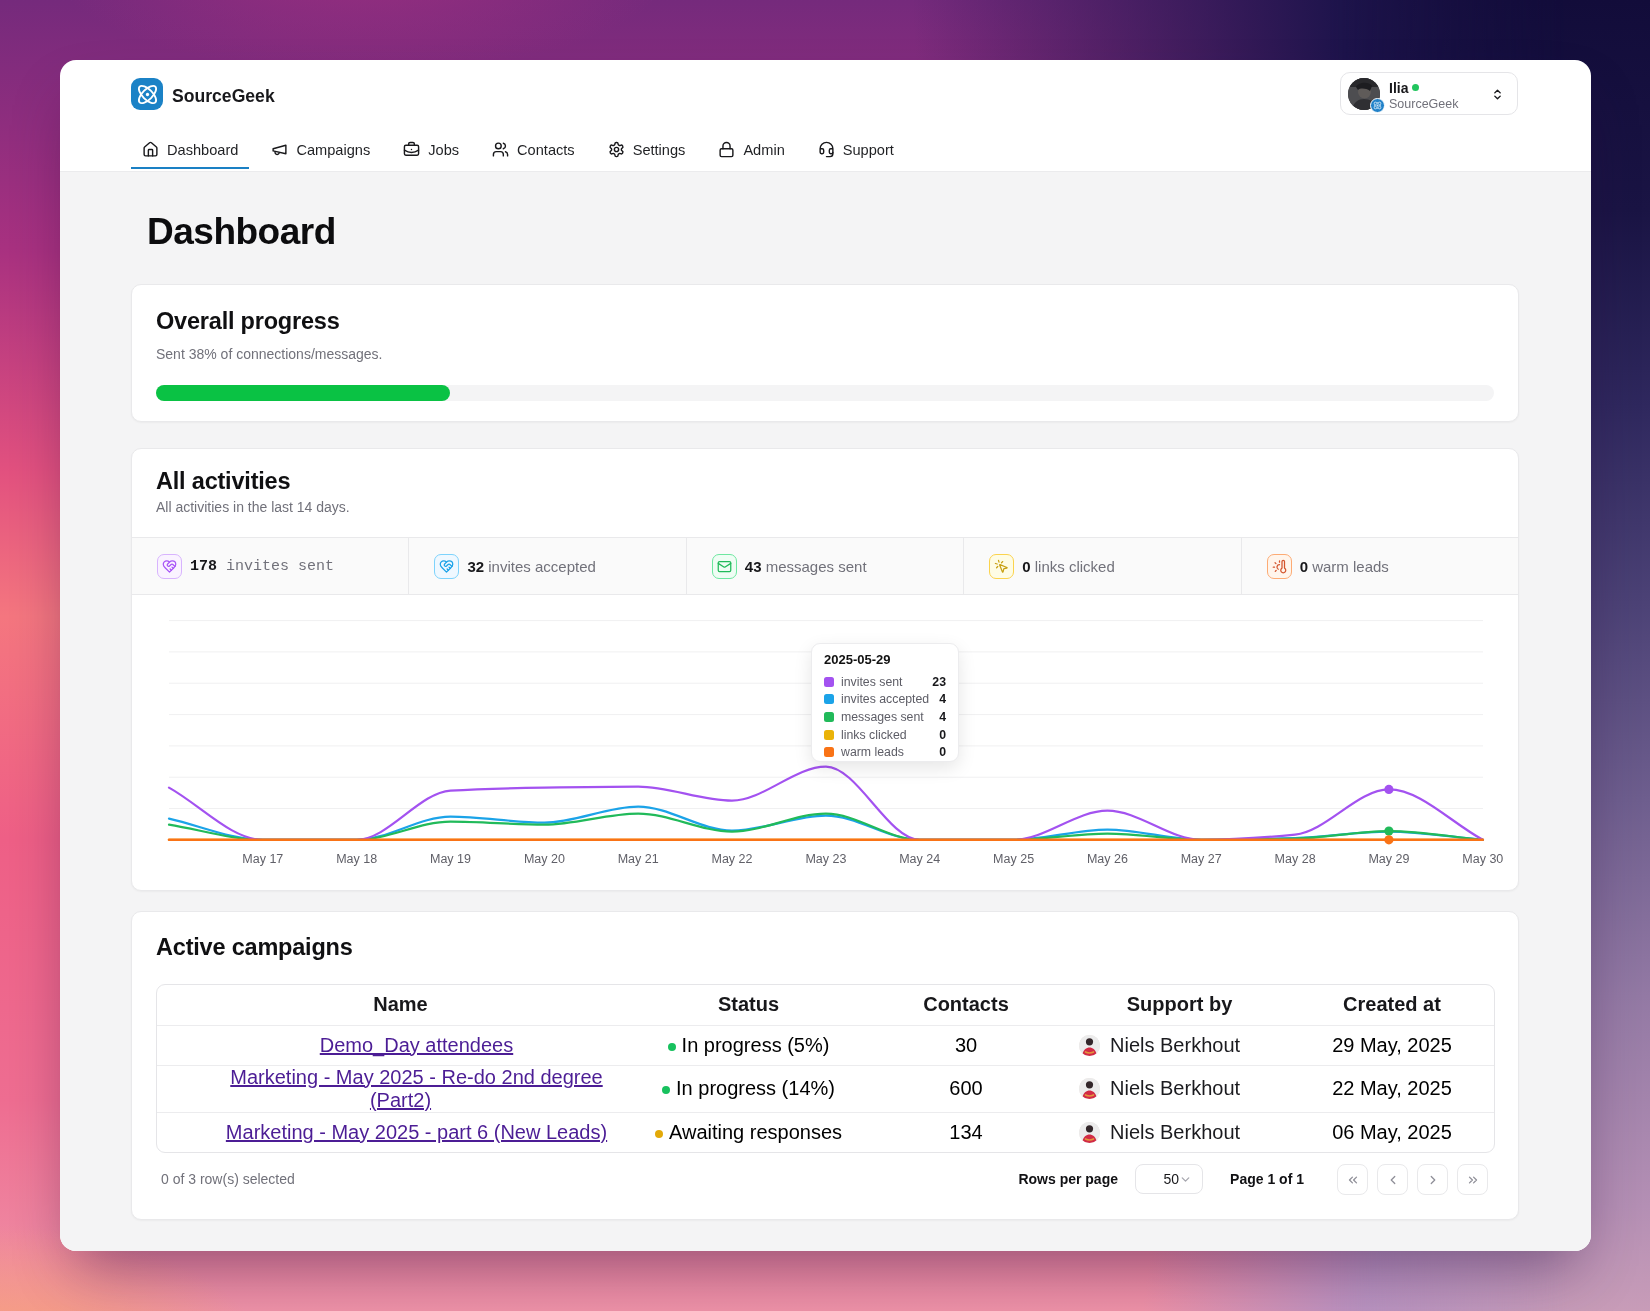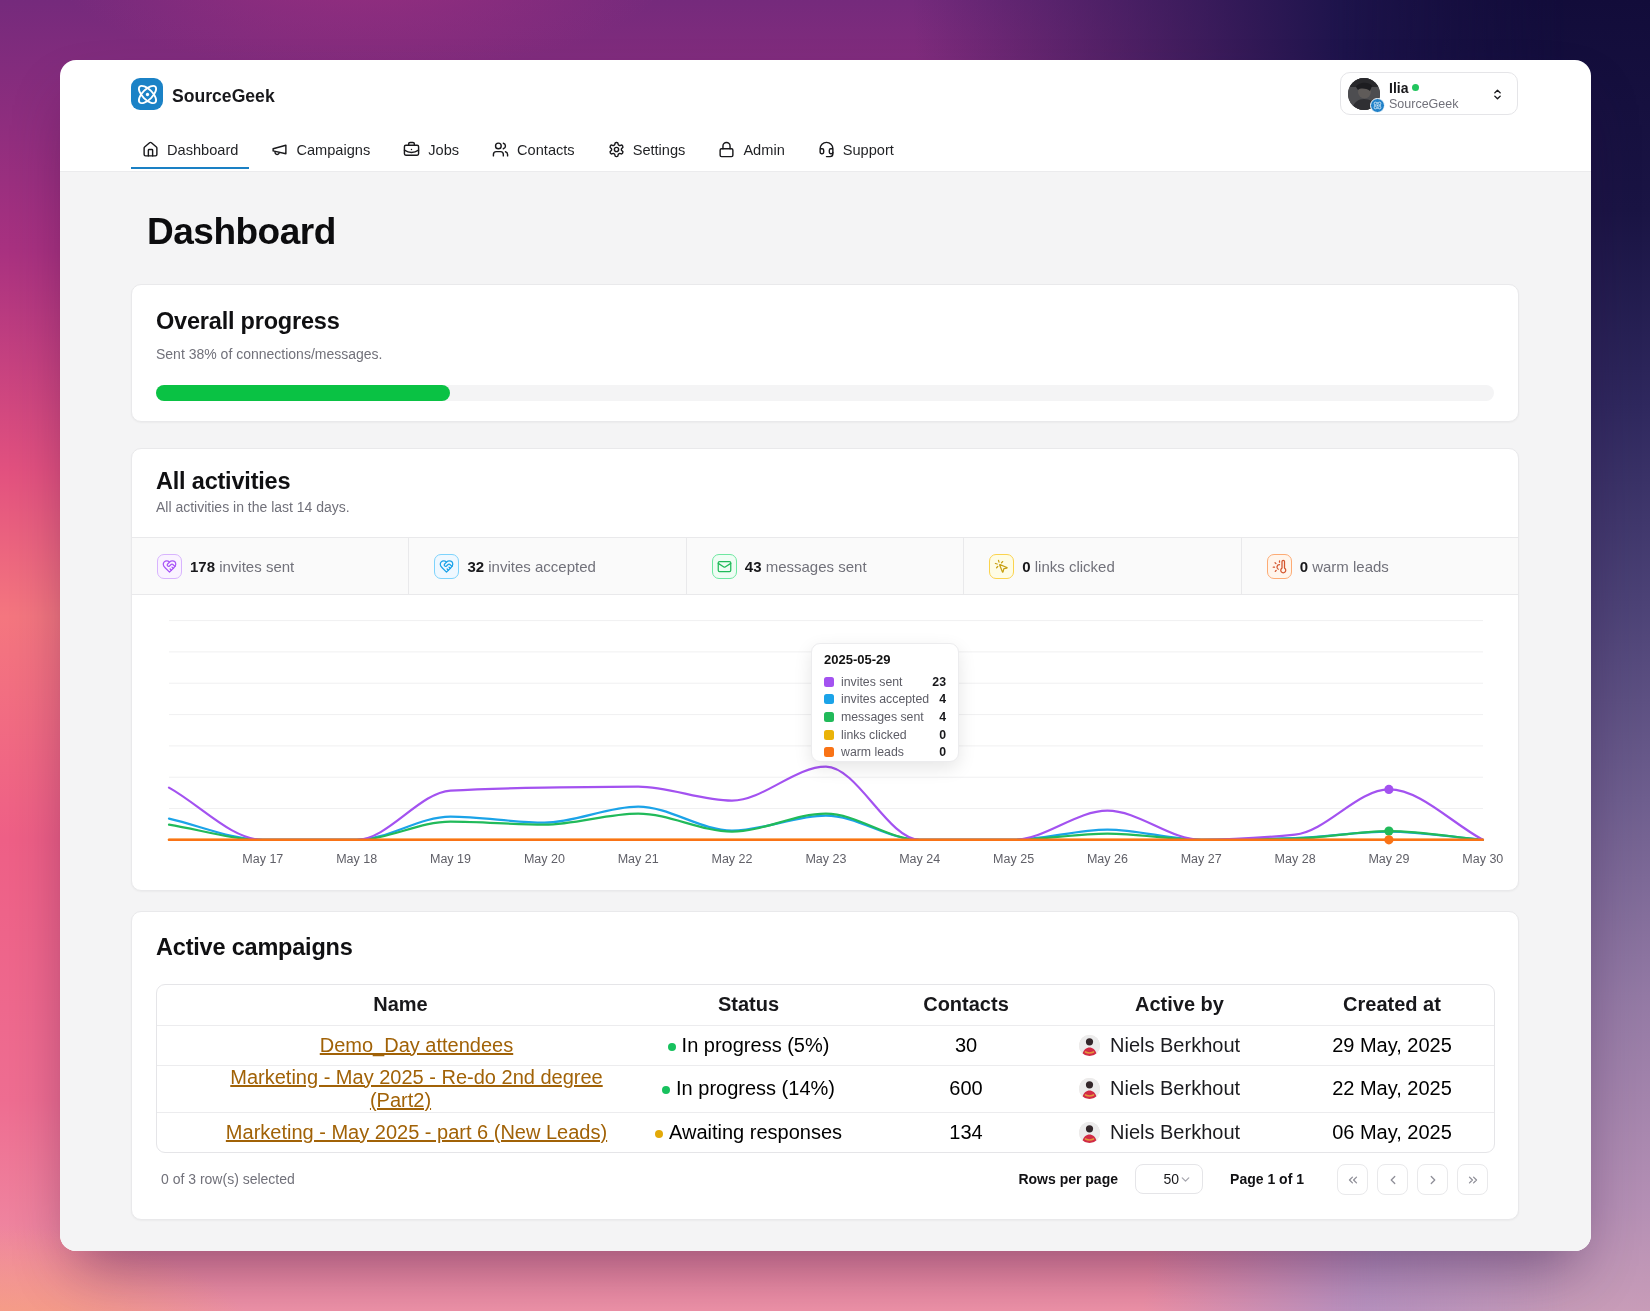--- a/index.html
+++ b/index.html
@@ -61,21 +61,21 @@
 #card1 { top:112px; height:138px; }
 #card1 h2 { position:absolute; left:24px; top:23px; }
 #card1 .sub { position:absolute; left:24px; top:61px; }
 .track { position:absolute; left:24px; top:100px; width:1338px; height:16px; background:#f4f4f5; border-radius:9px; }
 .fill { position:absolute; left:0; top:0; width:294px; height:16px; background:#0ac244; border-radius:9px; }
 #card2 { top:276px; height:443px; }
 #card2 h2 { position:absolute; left:24px; top:19px; }
 #card2 .sub { position:absolute; left:24px; top:50px; }
 .stats { position:absolute; left:0; top:88px; width:100%; height:58px; background:#fafafa; border-top:1px solid #e9e9eb; border-bottom:1px solid #e9e9eb; display:flex; }
 .stat { flex:1; display:flex; align-items:center; padding-left:25px; border-left:1px solid #e9e9eb; }
-.stat:first-child { border-left:none; }
+.stat:first-child { border-left:none;font-family:Liberation Mono, monospace; }
 .sicon { width:25px; height:25px; border-radius:7px; border:1px solid; display:flex; align-items:center; justify-content:center; margin-right:8px; }
 .sicon svg { width:15px; height:15px; }
 .stat .txt { font-size:15px; color:#71717a; }
 .stat .txt b { color:#18181b; font-weight:700; }
 .si-purple { background:#faf3ff; border-color:#d8b4fe; }
 .si-blue   { background:#eff8ff; border-color:#7dd3fc; }
 .si-green  { background:#effdf4; border-color:#6ee7a0; }
 .si-yellow { background:#fefce5; border-color:#fbd34d; }
 .si-orange { background:#fff5ec; border-color:#fdab74; }
 .tooltip {
@@ -87,21 +87,21 @@
 .trow { display:flex; align-items:center; font-size:12.3px; color:#5d5d66; height:17.6px; }
 .trow .sq { width:10px; height:10px; border-radius:2.5px; margin-right:7px; }
 .trow .v { margin-left:auto; color:#18181b; font-weight:600; }
 #card3 { top:739px; height:309px; }
 #card3 h2 { position:absolute; left:24px; top:22px; }
 .tablebox { position:absolute; left:24px; top:72px; width:1339px; border:1px solid #e5e5e8; border-radius:9px; overflow:hidden; }
 table { border-collapse:collapse; width:100%; table-layout:fixed; }
 th, td { height:40px; padding:0 0 0 10px; text-align:center; font-size:20px; vertical-align:middle; }
 th { font-weight:700; color:#18181b; }
 tr + tr { border-top:1px solid #ececee; }
-td a { color:#a16207; text-decoration:underline;margin-left:32px; }
+td a { color:#4c1d95; text-decoration:underline;margin-left:32px; }
 .sdot { display:inline-block; width:8px; height:8px; border-radius:50%; margin-right:6px; vertical-align:1px; }
 .g { background:#17c15e; }
 .y { background:#e3a908; }
 .cby { display:flex; align-items:center; gap:10px; color:#1b1b1f; }
 .cav { width:21px; height:21px; border-radius:50%; background:#e8e0dc; overflow:hidden; position:relative; }
 .tfoot { position:absolute; left:24px; right:24px; top:252px; height:30px; font-size:14px; color:#71717a; }
 .selected { position:absolute; left:5px; top:7px; }
 .rpp { position:absolute; right:376px; top:7px; font-weight:600; color:#111114; }
 .select { position:absolute; right:291px; top:0; width:68px; height:30px; border:1px solid #e5e5e8; border-radius:8px; display:flex; align-items:center; padding:0 10px 0 14px; font-size:14px; color:#18181b; justify-content:flex-end; }
 .pageof { position:absolute; right:190px; top:7px; font-weight:600; color:#111114; }
@@ -309,21 +309,21 @@
               <col style="width:219px">
               <col style="width:216px">
               <col style="width:211px">
               <col>
             </colgroup>
           <tbody>
               <tr>
                 <th>Name</th>
                 <th>Status</th>
                 <th>Contacts</th>
-                <th>Active by</th>
+                <th>Support by</th>
                 <th>Created at</th>
               </tr>
           <tr>
                 <td><a>Demo_Day attendees</a></td>
                 <td><span class="sdot g"></span>In progress (5%)</td>
                 <td>30</td>
                 <td>
                   <div class="cby"><span class="cav"><svg width="21" height="21" viewBox="0 0 21 21">
                         <rect width="21" height="21" fill="#ececec"></rect>
                         <circle cx="10.5" cy="6.8" r="3.6" fill="#33272b"></circle>

